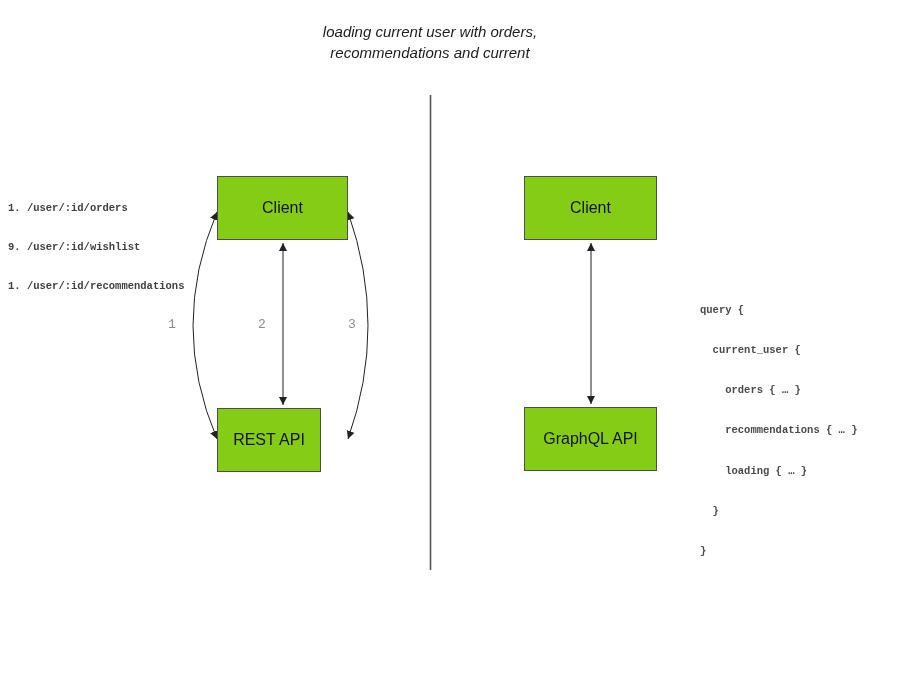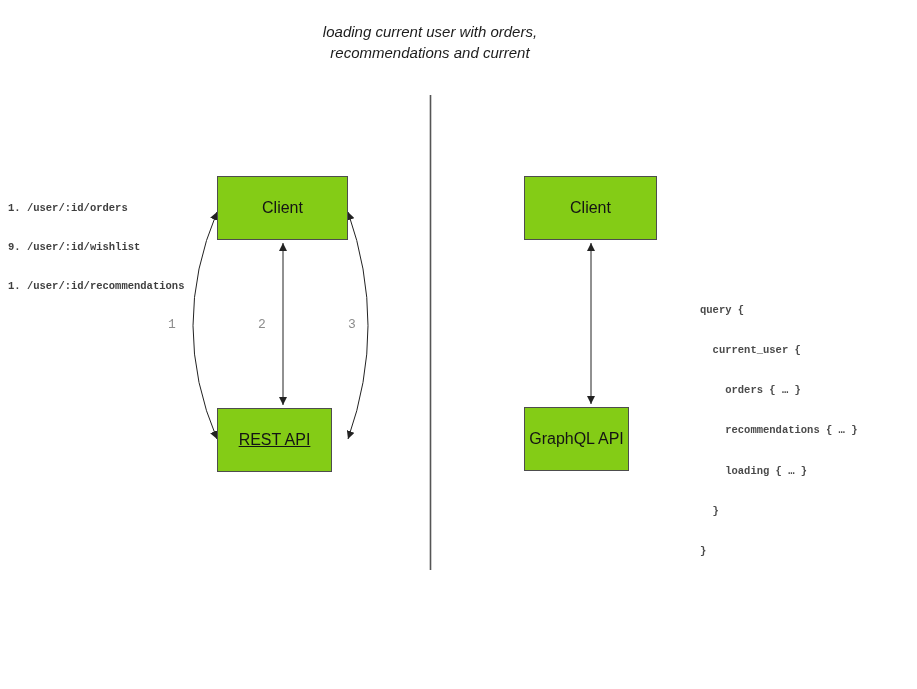--- a/index.html
+++ b/index.html
@@ -31,23 +31,23 @@
     box-sizing: border-box;
     background: #84cc16;
     border: 1px solid #4d4d4d;
     display: flex;
     align-items: center;
     justify-content: center;
     font-size: 16px;
     color: #141414;
   }
   .node-client-left  { left: 217px; top: 176px; width: 131px; height: 64px; }
-  .node-rest-api     { left: 217px; top: 408px; width: 115px; height: 64px; text-decoration: underline; }
+  .node-rest-api     { left: 217px; top: 408px; width: 104px; height: 64px; }
   .node-client-right { left: 524px; top: 176px; width: 133px; height: 64px; }
-  .node-graphql-api  { left: 524px; top: 407px; width: 105px; height: 64px; }
+  .node-graphql-api  { left: 524px; top: 407px; width: 133px; height: 64px; }
   .code {
     position: absolute;
     font-family: "Liberation Mono", monospace;
     font-size: 10.5px;
     white-space: pre;
     font-weight: bold;
   }
   .endpoints {
     left: 8px;
     top: 176px;

